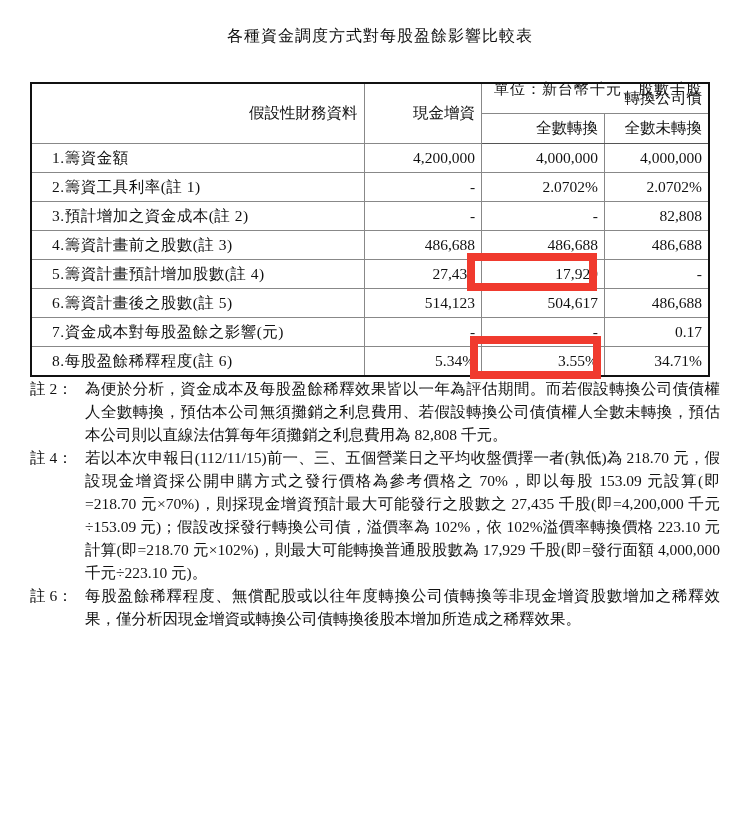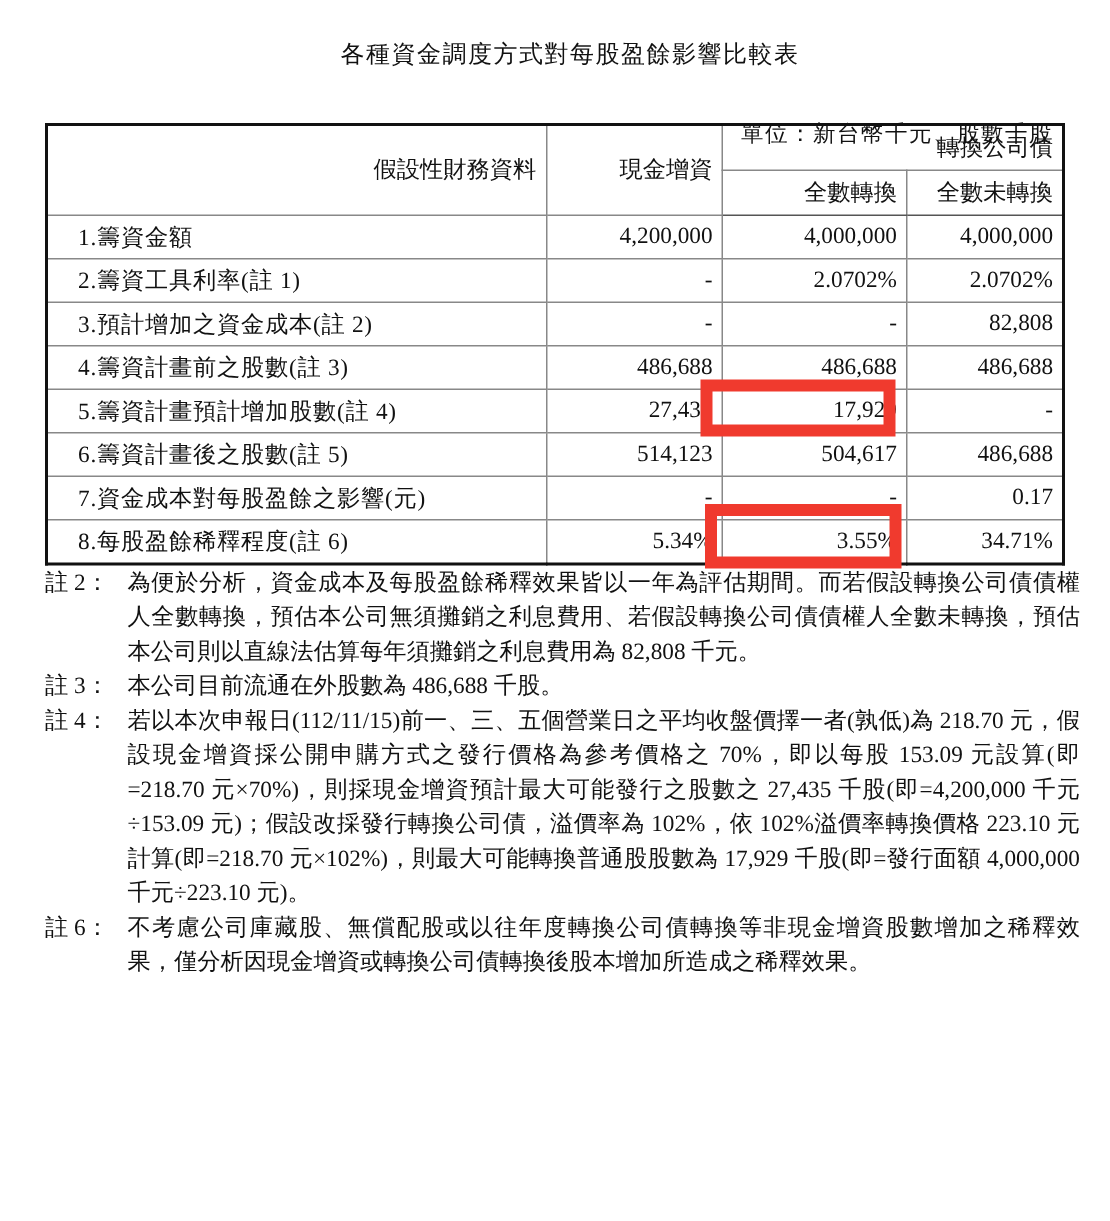--- a/index.html
+++ b/index.html
@@ -136,24 +136,20 @@
 
 <div class="hl hl1" style="border-color: rgb(240, 58, 46);"></div>
 <div class="hl hl2" style="border-color: rgb(240, 58, 46);"></div>
 
 <div class="notes">
   <div class="note">
     <span class="tag">註 2：</span>
     <span class="body">為便於分析，資金成本及每股盈餘稀釋效果皆以一年為評估期間。而若假設轉換公司債債權人全數轉換，預估本公司無須攤銷之利息費用、若假設轉換公司債債權人全數未轉換，預估本公司則以直線法估算每年須攤銷之利息費用為 82,808 千元。</span>
   </div>
   <div class="note">
-    <span class="tag">註 3：</span>
-    <span class="body">本公司目前流通在外股數為 486,688 千股。</span>
-  </div>
-  <div class="note">
     <span class="tag">註 4：</span>
     <span class="body">若以本次申報日(112/11/15)前一、三、五個營業日之平均收盤價擇一者(孰低)為 218.70 元，假設現金增資採公開申購方式之發行價格為參考價格之 70%，即以每股 153.09 元設算(即=218.70 元×70%)，則採現金增資預計最大可能發行之股數之 27,435 千股(即=4,200,000 千元÷153.09 元)；假設改採發行轉換公司債，溢價率為 102%，依 102%溢價率轉換價格 223.10 元計算(即=218.70 元×102%)，則最大可能轉換普通股股數為 17,929 千股(即=發行面額 4,000,000 千元÷223.10 元)。</span>
   </div>
   <div class="note">
     <span class="tag">註 6：</span>
-    <span class="body">不考慮公司庫藏股、無償配股或以往年度轉換公司債轉換等非現金增資股數增加之稀釋效果，僅分析因現金增資或轉換公司債轉換後股本增加所造成之稀釋效果。</span>
+    <span class="body">每股盈餘稀釋程度、無償配股或以往年度轉換公司債轉換等非現金增資股數增加之稀釋效果，僅分析因現金增資或轉換公司債轉換後股本增加所造成之稀釋效果。</span>
   </div>
 </div>
 
 </body></html>

